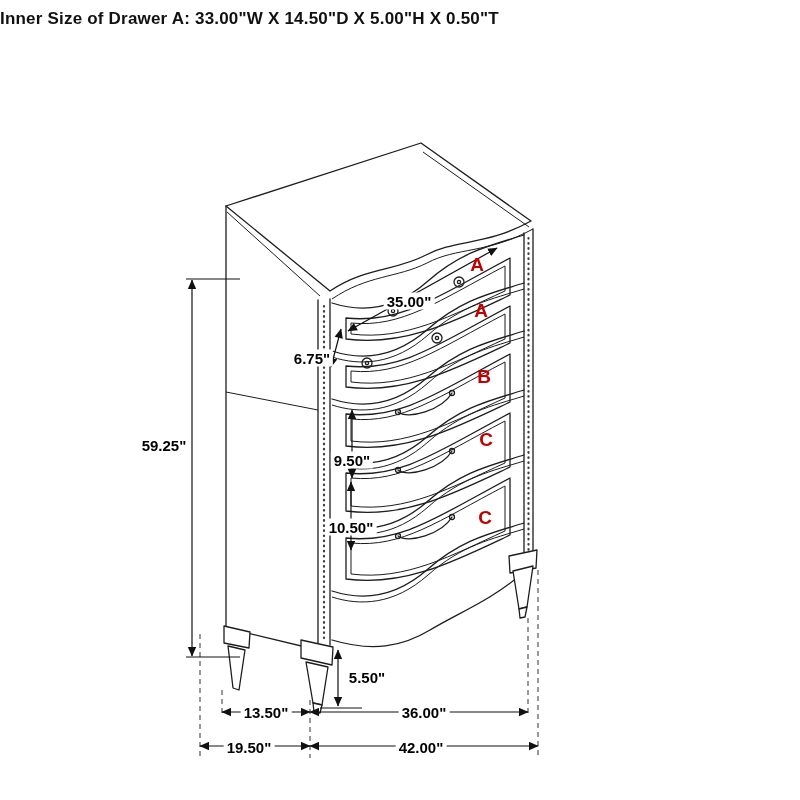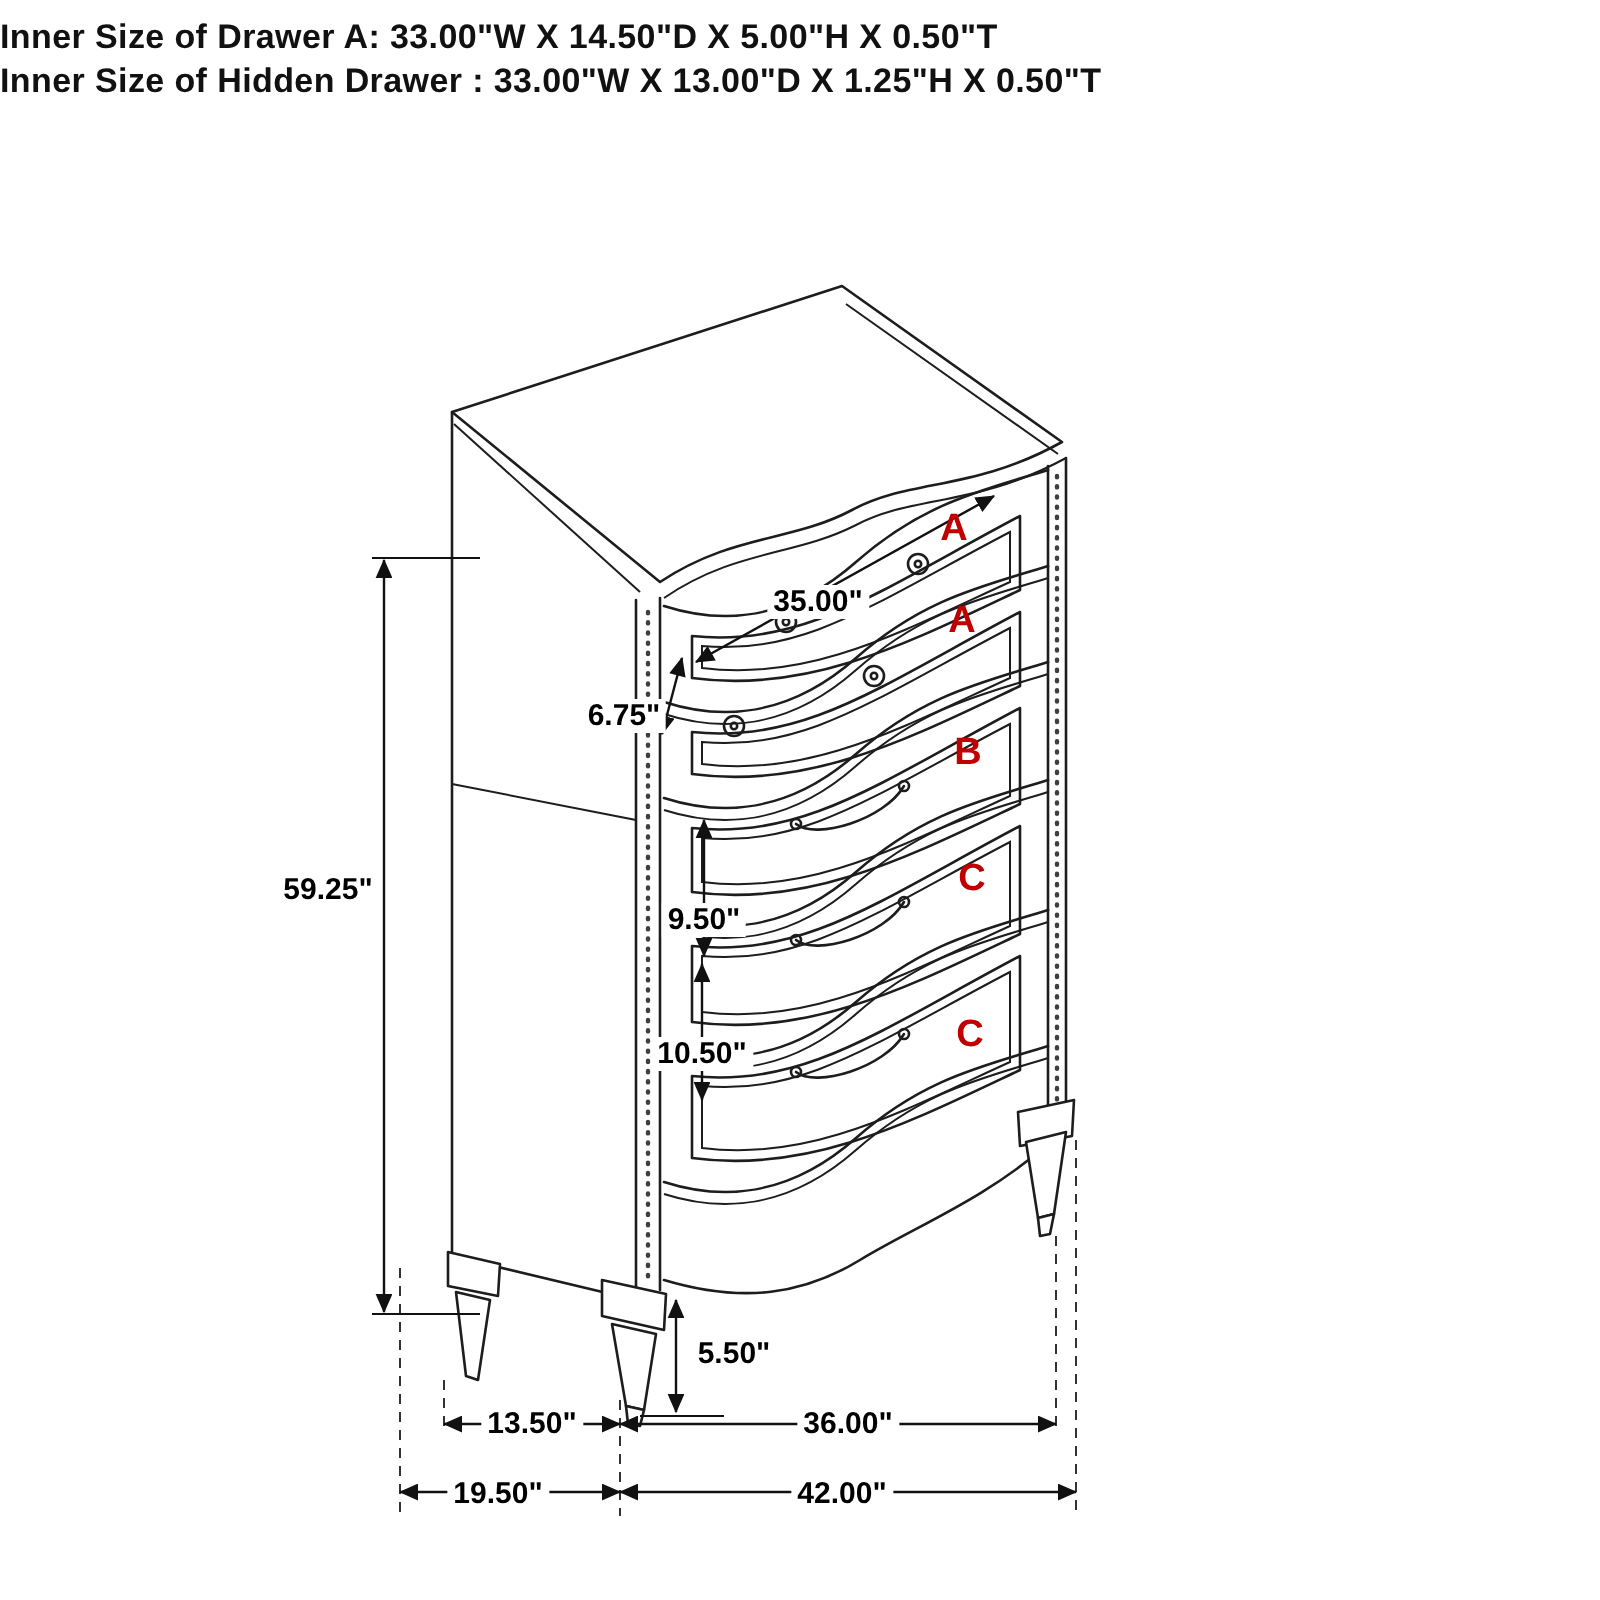--- a/index.html
+++ b/index.html
@@ -34,21 +34,20 @@
   .bead{stroke:#1d1d1d;stroke-width:2.2;fill:none;stroke-dasharray:.6 4.5;stroke-linecap:round;opacity:.85}
   .thin{stroke:#1d1d1d;stroke-width:1;fill:none}
 </style>
 </head>
 <body>
 
 <div class="stage">
 
   <div class="header">
     <div>Inner Size of Drawer A: 33.00"W X 14.50"D X 5.00"H X 0.50"T</div>
-    <div>Inner Size of Hidden Drawer : 33.00"W X 13.00"D X 1.25"H X 0.50"T</div>
   </div>
 
   <svg class="art" width="800" height="800" viewBox="0 0 800 800">
     <defs>
       <marker id="ae" orient="auto" markerWidth="9" markerHeight="8" refX="7.5" refY="3.5">
         <path d="M0 0 L8 3.5 L0 7 Z" fill="#111"></path>
       </marker>
       <marker id="as" orient="auto" markerWidth="9" markerHeight="8" refX="0.5" refY="3.5">
         <path d="M8 0 L0 3.5 L8 7 Z" fill="#111"></path>
       </marker>

